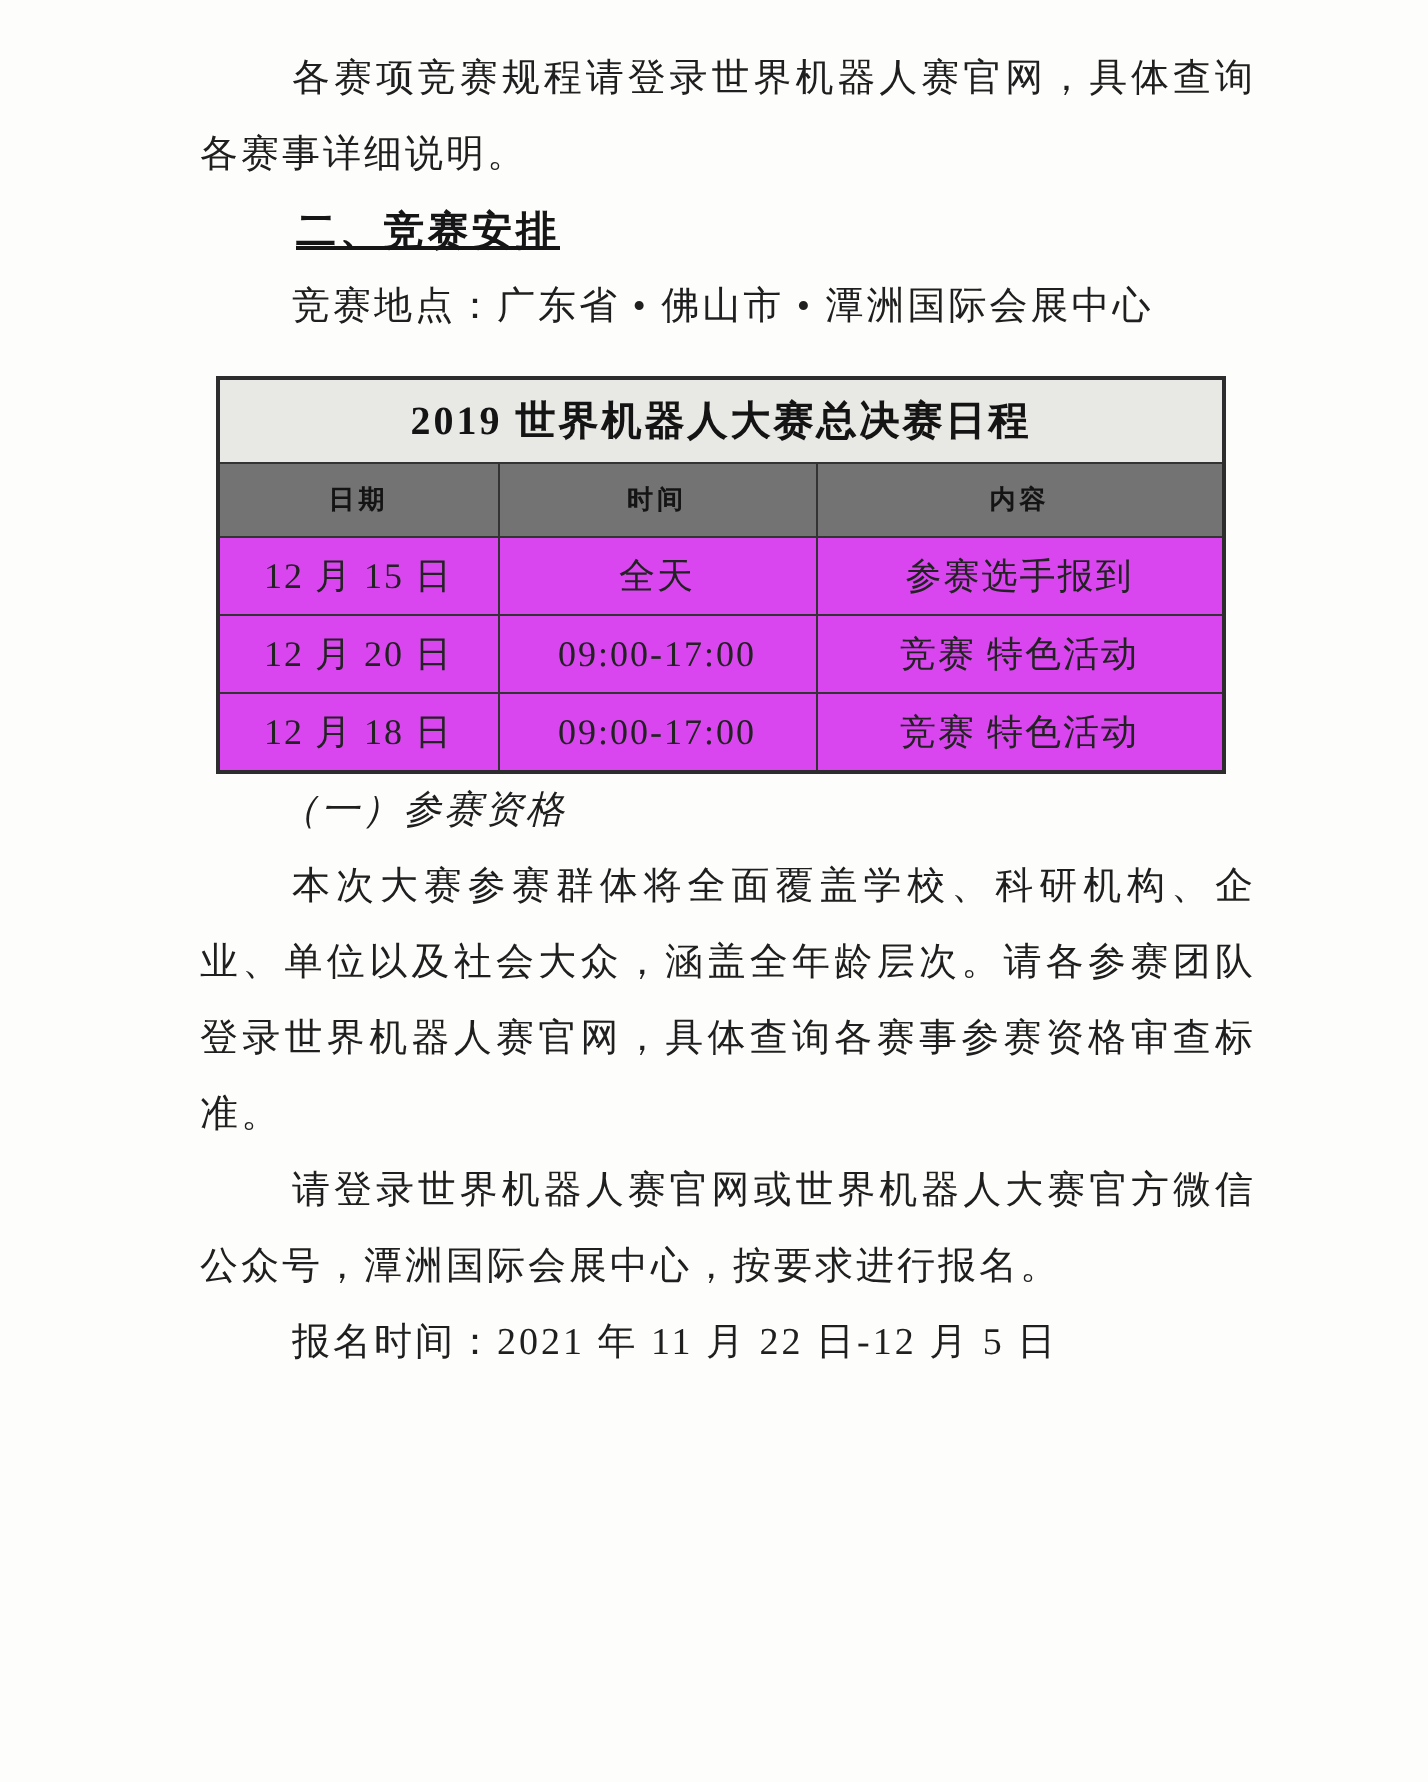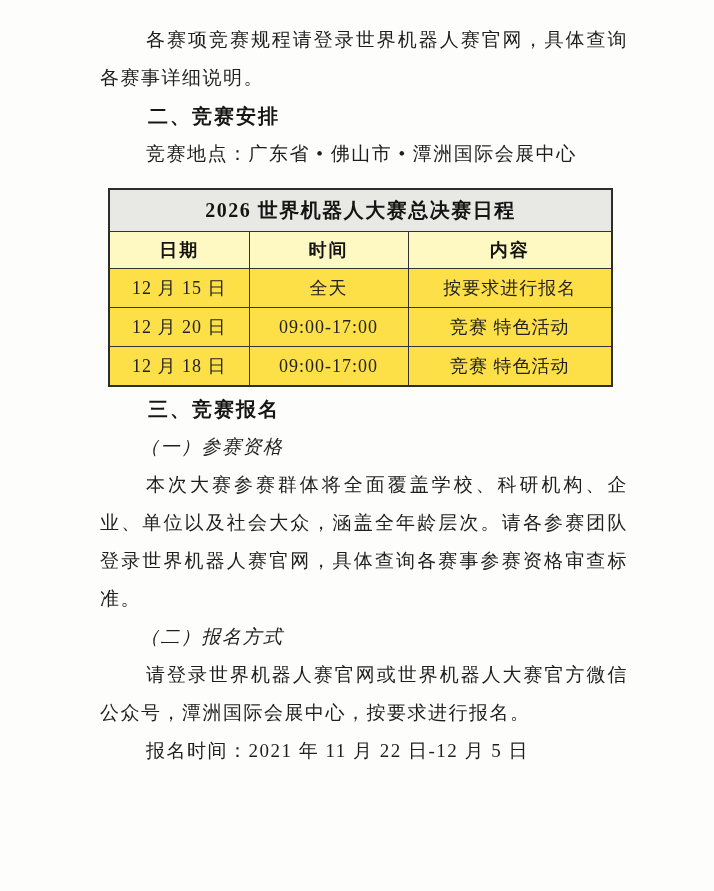--- a/index.html
+++ b/index.html
@@ -28,20 +28,21 @@
   .indent { text-indent: 46px; }
   .section-heading {
     margin: 0;
     padding-left: 48px;
     font-family: "Liberation Sans", "DejaVu Sans", sans-serif;
     font-weight: bold;
     font-size: 20px;
     line-height: 38px;
     letter-spacing: 2px;
     color: #161616;
+    text-decoration: underline;
   }
   .sub-heading {
     margin: 0;
     padding-left: 40px;
     font-size: 19px;
     line-height: 38px;
     letter-spacing: 1.5px;
     font-style: italic;
   }
   table.schedule {
@@ -60,29 +61,29 @@
   .t-title th {
     height: 41px;
     background: #e8e8e5;
     font-size: 20px;
     font-weight: bold;
     letter-spacing: 1.5px;
     color: #141414;
   }
   .t-head th {
     height: 36px;
-    background: #fef9c3;
-    font-size: 18px;
+    background: #737373;
+    font-size: 13px;
     font-weight: bold;
     letter-spacing: 2px;
     color: #141414;
   }
   .t-row td {
     height: 38px;
-    background: #fde047;
+    background: #d946ef;
     font-size: 18px;
     letter-spacing: 1px;
     color: #222222;
   }
   .after-table { margin-top: 3px; }
 </style>
 </head>
 <body>
 
 <div class="page">
@@ -95,53 +96,51 @@
   <p class="body-text indent">竞赛地点：广东省 • 佛山市 • 潭洲国际会展中心</p>
 
   <table class="schedule">
     <colgroup>
       <col style="width:140px">
       <col style="width:159px">
       <col style="width:204px">
     </colgroup>
     <thead>
       <tr class="t-title">
-        <th colspan="3">2026 世界机器人大赛总决赛日程</th>
+        <th colspan="3">2019 世界机器人大赛总决赛日程</th>
       </tr>
       <tr class="t-head">
         <th>日期</th>
         <th>时间</th>
         <th>内容</th>
       </tr>
     </thead>
     <tbody>
       <tr class="t-row">
         <td>12 月 15 日</td>
         <td>全天</td>
-        <td>按要求进行报名</td>
+        <td>参赛选手报到</td>
       </tr>
       <tr class="t-row">
         <td>12 月 20 日</td>
         <td>09:00-17:00</td>
         <td>竞赛 特色活动</td>
       </tr>
       <tr class="t-row">
         <td>12 月 18 日</td>
         <td>09:00-17:00</td>
         <td>竞赛 特色活动</td>
       </tr>
     </tbody>
   </table>
 
-  <h2 class="section-heading after-table">三、竞赛报名</h2>
 
   <p class="sub-heading">（一）参赛资格</p>
 
   <p class="body-text indent">本次大赛参赛群体将全面覆盖学校、科研机构、企业、单位以及社会大众，涵盖全年龄层次。请各参赛团队登录世界机器人赛官网，具体查询各赛事参赛资格审查标准。</p>
 
-  <p class="sub-heading">（二）报名方式</p>
 
   <p class="body-text indent">请登录世界机器人赛官网或世界机器人大赛官方微信公众号，潭洲国际会展中心，按要求进行报名。</p>
 
 
   <p class="body-text indent">报名时间：2021 年 11 月 22 日-12 月 5 日</p>
 
 </div>
 
 </body></html>

